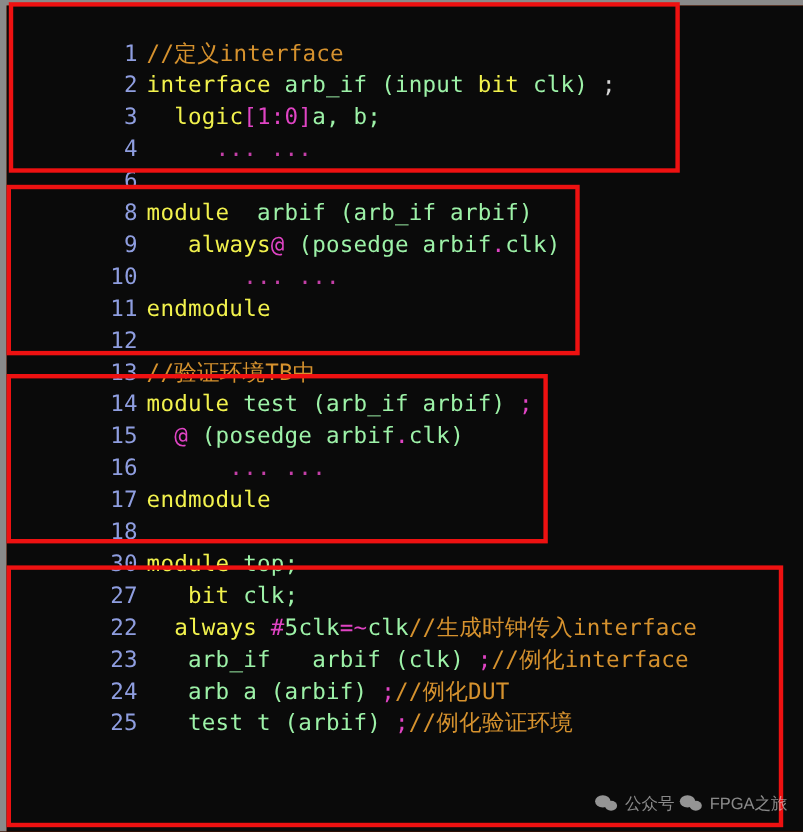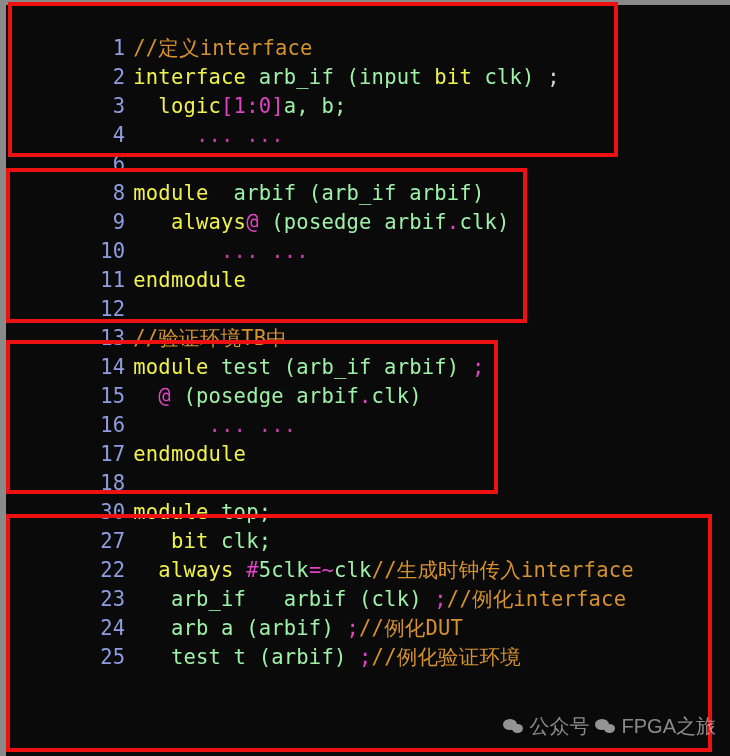--- a/index.html
+++ b/index.html
@@ -84,21 +84,21 @@
   
   .watermark {
     position: absolute;
     right: 14px;
     bottom: 16px;
     display: flex;
     align-items: center;
     gap: 5px;
     opacity: 0.62;
     font-family: "Liberation Sans", sans-serif;
-    font-size: 20px;
+    font-size: 15px;
     color: #cfcfcf;
     white-space: nowrap;
   }
   .wm-text { color: #d8d8d8; }
   .wechat-logo {
     position: relative;
     width: 22px;
     height: 16px;
     display: inline-block;
   }

